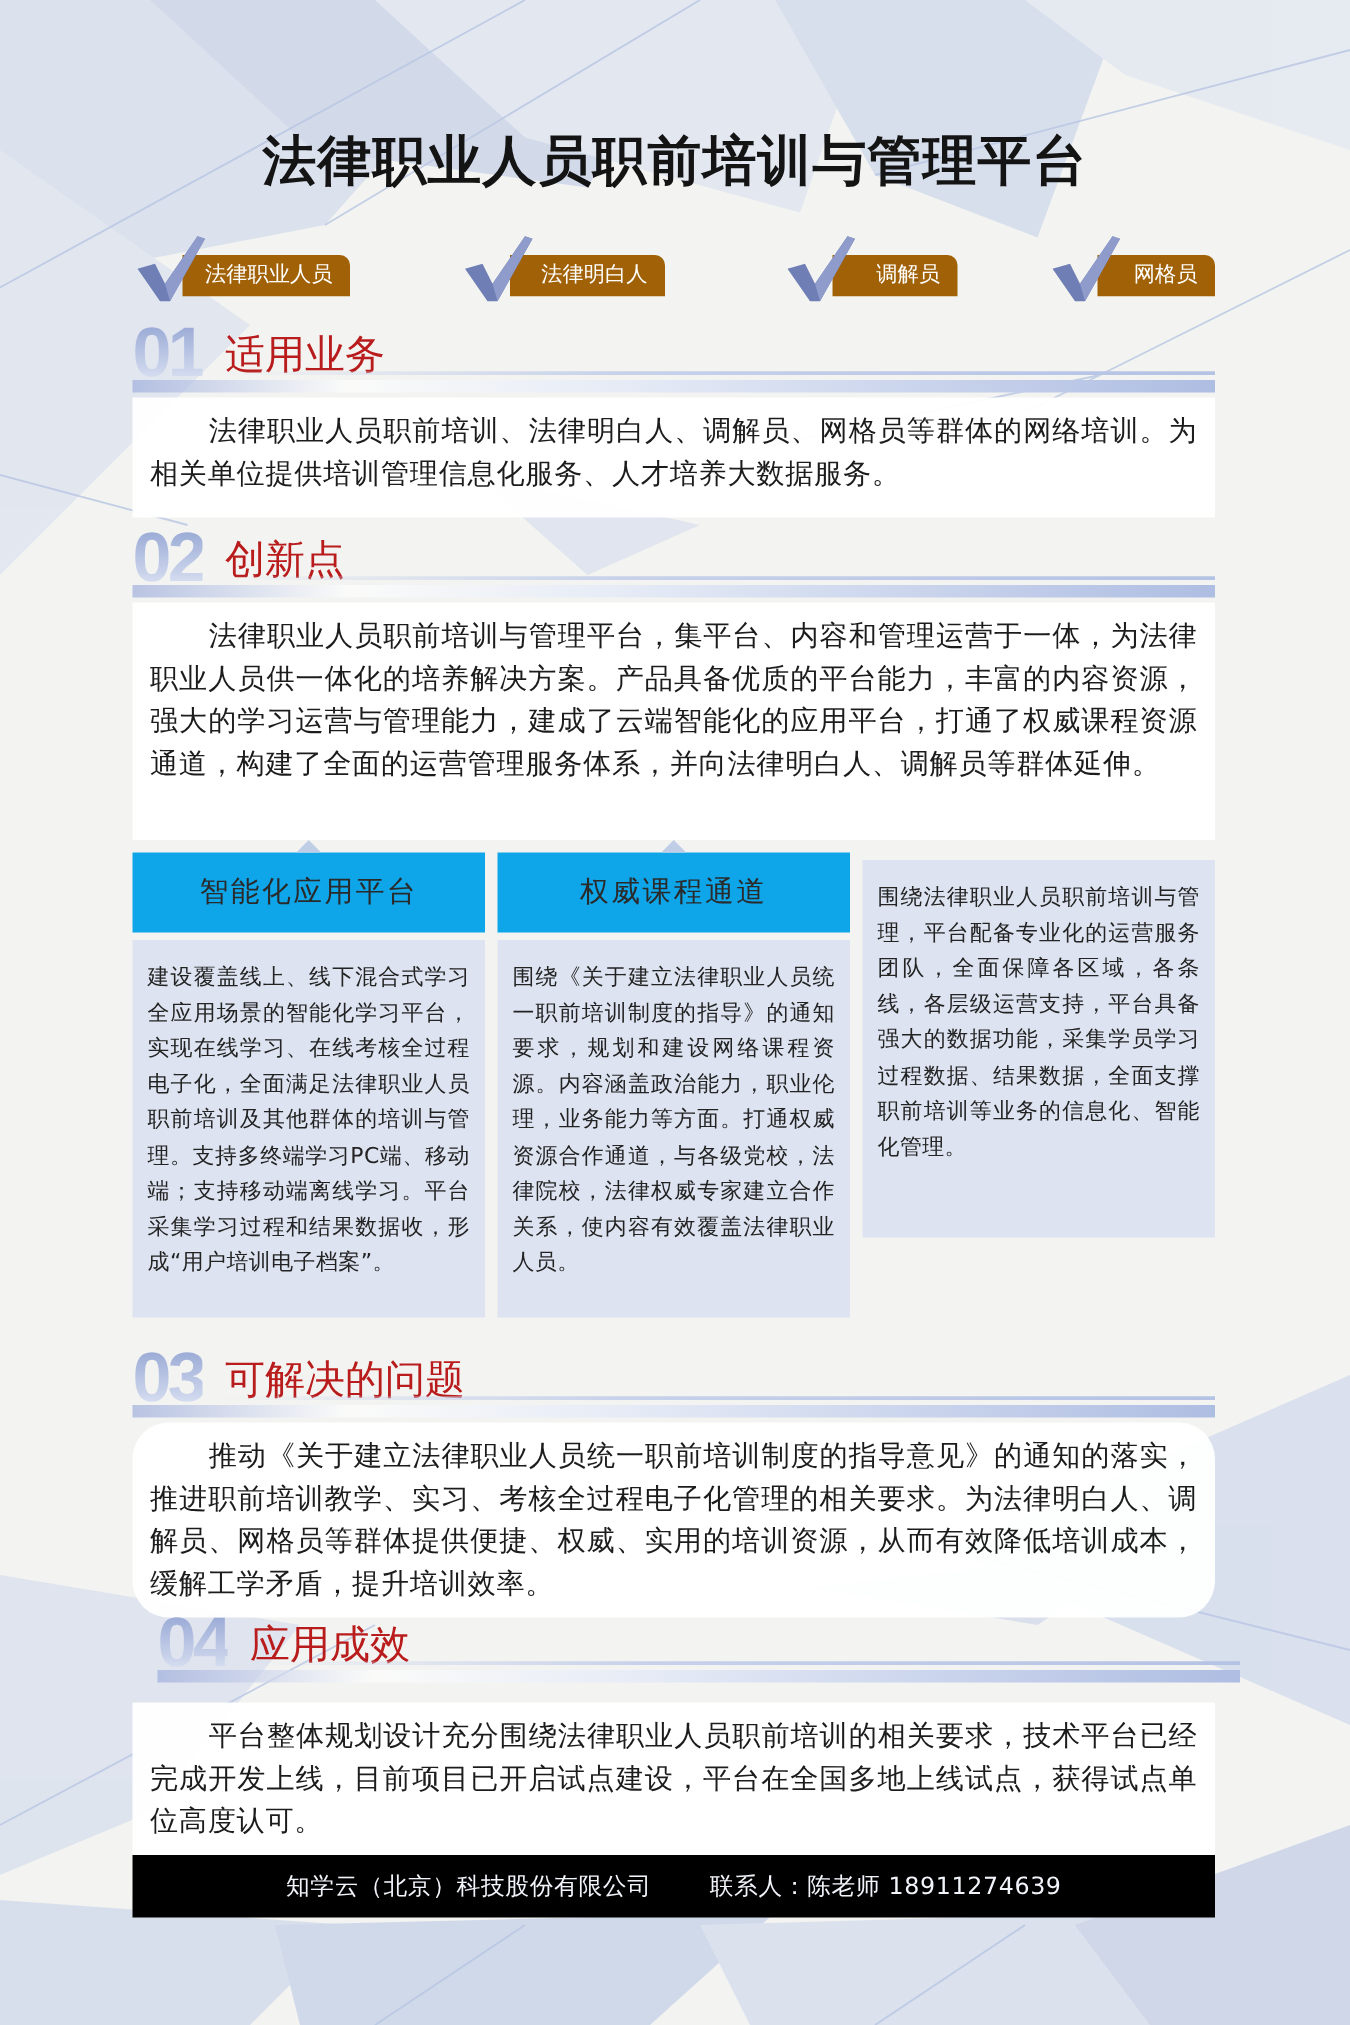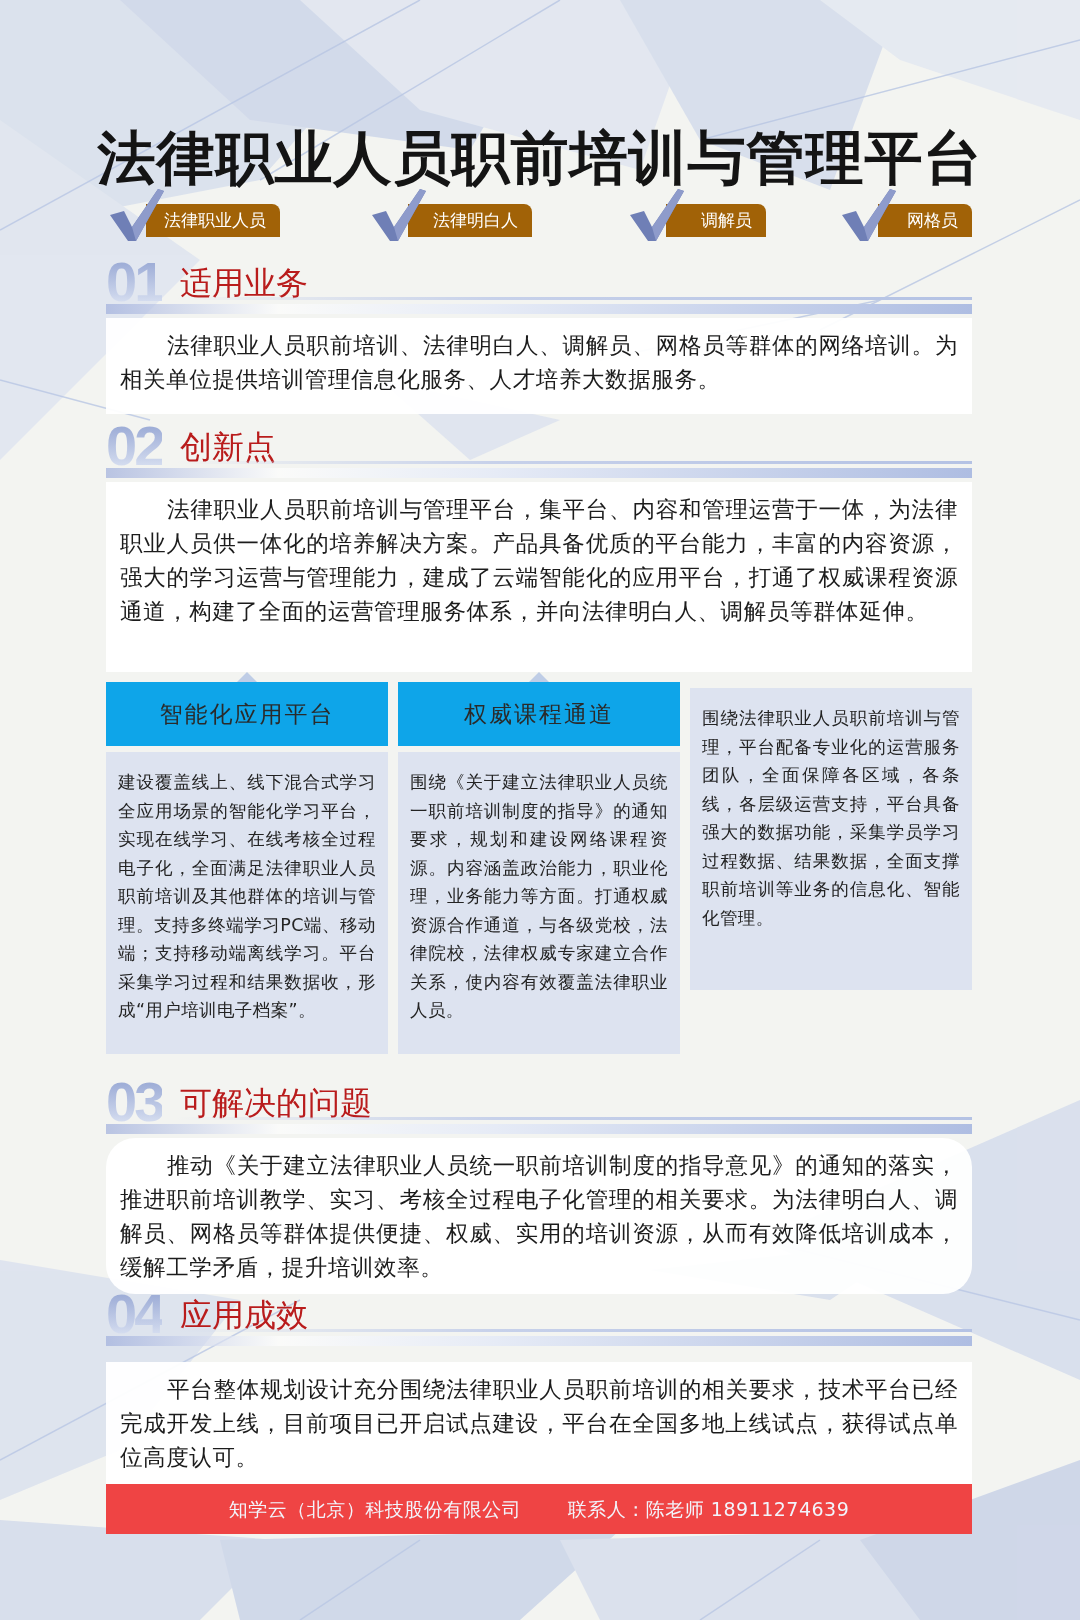--- a/index.html
+++ b/index.html
@@ -7,22 +7,22 @@
   body {
     position: relative;
     font-family: "DejaVu Sans", "Liberation Sans", sans-serif;
     color: #222;
     background: #f4f4f0;
   }
   .bg { position: absolute; inset: 0; z-index: 0; }
   .page { position: absolute; inset: 0; z-index: 1; }
 
   .title {
-    position: absolute; left: 0; right: 0; top: 120px;
-    text-align: center; font-size: 58px; font-weight: 900;
+    position: absolute; left: 0; right: 0; top: 100px;
+    text-align: center; font-size: 43px; font-weight: 900;
     color: #141414; letter-spacing: 1px;
   }
 
   .tags { position: absolute; top: 185px; left: 106px; width: 866px; height: 60px; }
   .tag { position: absolute; top: 0; height: 60px; }
   .tag .pill {
     position: absolute; top: 19px; height: 33px;
     background: #a16207; color: #fff; font-size: 17px;
     line-height: 33px; padding: 0 14px 0 0; border-radius: 0 8px 0 0;
     text-align: right;
@@ -72,21 +72,21 @@
   }
   .col .body {
     margin-top: 6px; height: 302px; background: #dde3f0;
     padding: 16px 12px 0 12px;
     font-size: 17.5px; line-height: 28.5px; color: #232323; letter-spacing: 0.4px;
     text-align: justify;
   }
 
   .footer {
     position: absolute; left: 106px; width: 866px; top: 1484px; height: 50px;
-    background: #ef4444; color: #f2f4fb; font-size: 19px; line-height: 50px;
+    background: #000000; color: #f2f4fb; font-size: 19px; line-height: 50px;
     text-align: center; letter-spacing: 0.5px;
   }
   .footer span + span { margin-left: 40px; }
 </style>
 </head>
 <body>
 
 <svg class="bg" width="1080" height="1620" viewBox="0 0 1080 1620" xmlns="http://www.w3.org/2000/svg">
   <rect width="1080" height="1620" fill="#f3f4f1"></rect>
   <g opacity="0.55">
@@ -185,21 +185,21 @@
   </div>
 
   <div class="section-head" style="top:1072px;">
     <div class="num">03</div>
     <div class="label">可解决的问题</div>
     <div class="rule1"></div>
     <div class="rule2"></div>
   </div>
   <p class="text-box" style="top:1138px;height:156px;border-radius:29px;">推动《关于建立法律职业人员统一职前培训制度的指导意见》的通知的落实，推进职前培训教学、实习、考核全过程电子化管理的相关要求。为法律明白人、调解员、网格员等群体提供便捷、权威、实用的培训资源，从而有效降低培训成本，缓解工学矛盾，提升培训效率。</p>
 
-  <div class="section-head" style="top:1284px;">
+  <div class="section-head" style="top:1284px;margin-left:20px;">
     <div class="num">04</div>
     <div class="label">应用成效</div>
     <div class="rule1"></div>
     <div class="rule2"></div>
   </div>
   <p class="text-box" style="top:1362px;height:154px;">平台整体规划设计充分围绕法律职业人员职前培训的相关要求，技术平台已经完成开发上线，目前项目已开启试点建设，平台在全国多地上线试点，获得试点单位高度认可。</p>
 
   <div class="footer">
     <span>知学云（北京）科技股份有限公司</span>
     <span>联系人：陈老师 18911274639</span>

